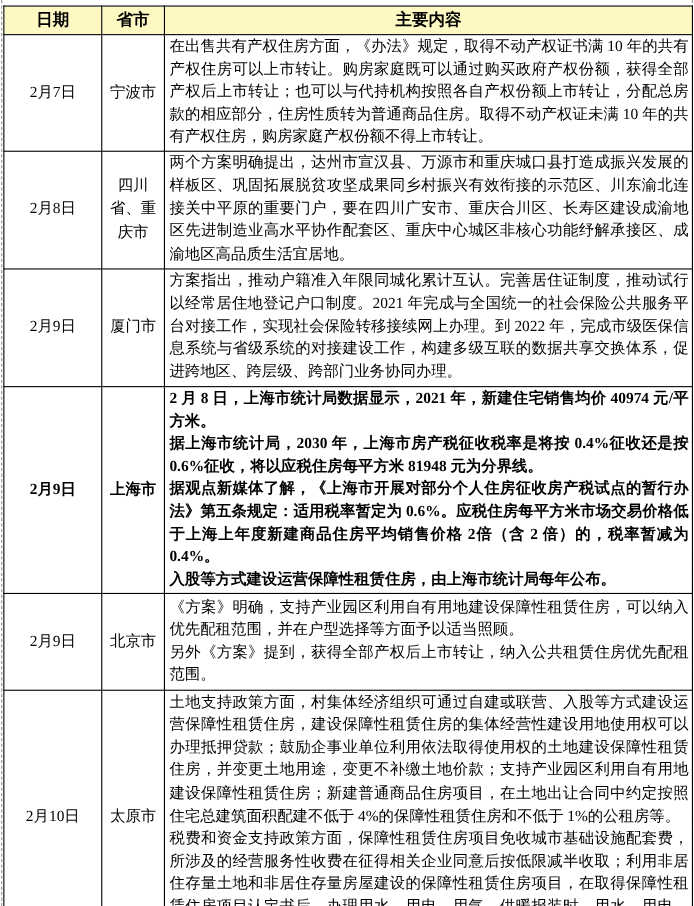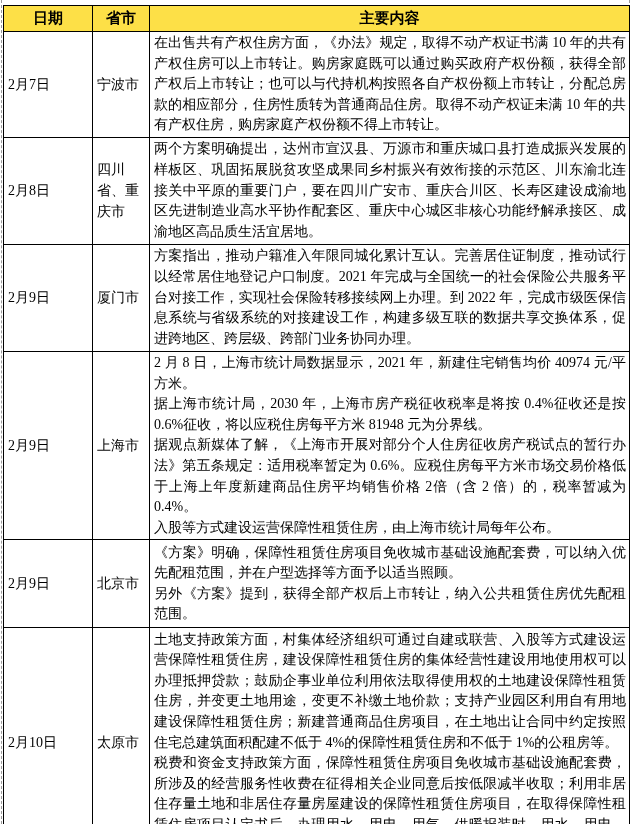--- a/index.html
+++ b/index.html
@@ -45,56 +45,56 @@
   col.c-city    { width: 57px;  }
   col.c-content { width: 480px; }
   tr.header-row th {
     height: 25px;
     font-weight: bold;
     font-size: 15px;
     text-align: center;
     padding: 0;
   }
   td.date, td.city {
-    text-align: left;
+    text-align: center;
     padding: 0 4px;
     line-height: 21px;
   }
   td.content {
     vertical-align: top;
     padding: 1px 3px 1px 4px;
     text-align: justify;
   }
   td.content p {
     margin: 0;
     line-height: 20.6px;
     text-justify: inter-ideograph;
   }
   tr.r1 td { height: 101px; }
   tr.r2 td { height: 104px; }
   tr.r3 td { height: 104px; }
-  tr.r4 td { height: 164px; }
+  tr.r4 td { height: 164px; font-weight: bold; }
   tr.r5 td { height: 85px;  }
   tr.r6 td { height: 227px; }
 </style>
 </head>
 <body>
 
 <div class="page">
   <div class="boundary left"></div>
   <div class="boundary right"></div>
 
   <table class="policy">
     <colgroup>
       <col class="c-date">
       <col class="c-city">
       <col class="c-content">
     </colgroup>
     <thead>
-      <tr class="header-row" style="background: #fde047;">
+      <tr class="header-row" style="background: #fef9c3;">
         <th>日期</th>
         <th>省市</th>
         <th>主要内容</th>
       </tr>
     </thead>
     <tbody>
       <tr class="r1">
         <td class="date">2月7日</td>
         <td class="city">宁波市</td>
         <td class="content">
@@ -122,21 +122,21 @@
           <p>2 月 8 日，上海市统计局数据显示，2021 年，新建住宅销售均价 40974 元/平方米。</p>
           <p>据上海市统计局，2030 年，上海市房产税征收税率是将按 0.4%征收还是按 0.6%征收，将以应税住房每平方米 81948 元为分界线。</p>
           <p>据观点新媒体了解，《上海市开展对部分个人住房征收房产税试点的暂行办法》第五条规定：适用税率暂定为 0.6%。应税住房每平方米市场交易价格低于上海上年度新建商品住房平均销售价格 2倍（含 2 倍）的，税率暂减为 0.4%。</p>
           <p>入股等方式建设运营保障性租赁住房，由上海市统计局每年公布。</p>
         </td>
       </tr>
       <tr class="r5">
         <td class="date">2月9日</td>
         <td class="city">北京市</td>
         <td class="content">
-          <p>《方案》明确，保障性租赁住房项目免收城市基础设施配套费，可以纳入优先配租范围，并在户型选择等方面予以适当照顾。</p>
+          <p>《方案》明确，支持产业园区利用自有用地建设保障性租赁住房，可以纳入优先配租范围，并在户型选择等方面予以适当照顾。</p>
           <p>另外《方案》提到，获得全部产权后上市转让，纳入公共租赁住房优先配租范围。</p>
         </td>
       </tr>
       <tr class="r6">
         <td class="date">2月10日</td>
         <td class="city">太原市</td>
         <td class="content">
           <p>土地支持政策方面，村集体经济组织可通过自建或联营、入股等方式建设运营保障性租赁住房，建设保障性租赁住房的集体经营性建设用地使用权可以办理抵押贷款；鼓励企事业单位利用依法取得使用权的土地建设保障性租赁住房，并变更土地用途，变更不补缴土地价款；支持产业园区利用自有用地建设保障性租赁住房；新建普通商品住房项目，在土地出让合同中约定按照住宅总建筑面积配建不低于 4%的保障性租赁住房和不低于 1%的公租房等。</p>
           <p>税费和资金支持政策方面，保障性租赁住房项目免收城市基础设施配套费，所涉及的经营服务性收费在征得相关企业同意后按低限减半收取；利用非居住存量土地和非居住存量房屋建设的保障性租赁住房项目，在取得保障性租赁住房项目认定书后，办理用水、用电、用气、供暖报装时，用水、用电、用气、供暖价格按照居民标准执行等。</p>
         </td>

